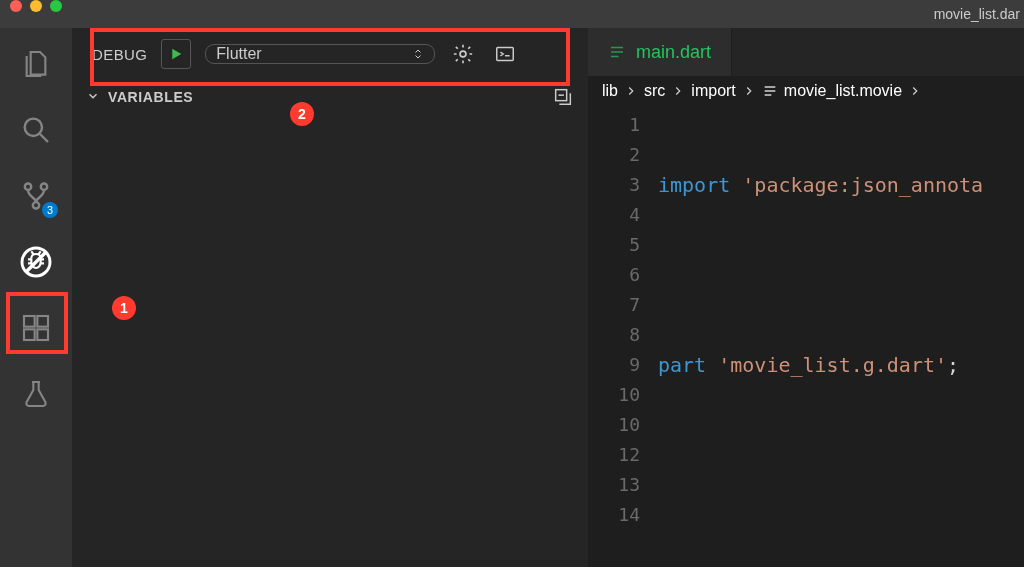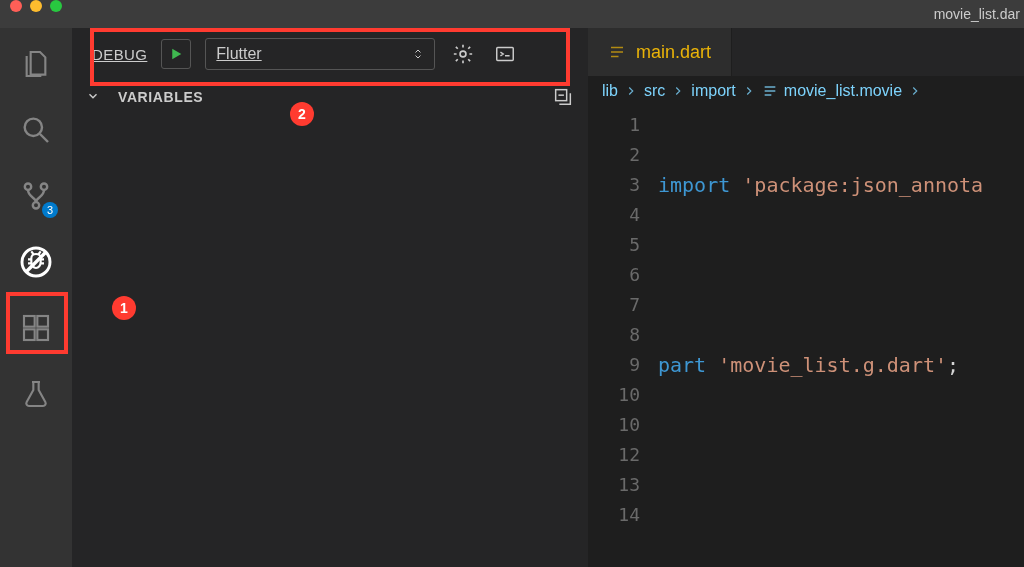--- a/index.html
+++ b/index.html
@@ -20,38 +20,38 @@
   .activitybar .ab-item { width: 40px; height: 40px; display:flex; align-items:center; justify-content:center; color: #858585; position: relative; }
   .activitybar .ab-item.active { color: #ffffff; }
   .activitybar svg { width: 32px; height: 32px; }
   .badge-num { position: absolute; bottom: -2px; right: -2px; background: #007acc; color: #fff; font-size: 11px; border-radius: 10px; min-width: 16px; height:16px; line-height:16px; text-align:center; padding: 0 3px; }
 
   .highlight-box { border: 4px solid #ff3b30; position: absolute; pointer-events: none; }
   .call-badge { width:24px; height:24px; border-radius:50%; background:#ff3b30; color:#fff; font-size:14px; font-weight:600; display:flex; align-items:center; justify-content:center; position:absolute; pointer-events:none;}
 
   
   .sidepanel { width: 516px; background: #252526; position: relative; }
-  .debug-header { height: 52px; display:flex; align-items:center; gap: 14px; padding: 0 20px; color:#ccc;text-decoration:underline;}
+  .debug-header { height: 52px; display:flex; align-items:center; gap: 14px; padding: 0 20px; color:#ccc;}
   .debug-label { font-size: 15px; letter-spacing: 0.4px; color:#ccc; }
   .play-btn { width:30px; height:30px; border:1px solid #555; display:flex; align-items:center; justify-content:center; border-radius:3px; }
   .play-btn svg { width:18px; height:18px; }
-  .config-select { flex:1; height:32px; border:1px solid #555; border-radius:3px; display:flex; align-items:center; justify-content:space-between; padding: 0 10px; color:#ccc; font-size:16px; max-width: 230px;}
+  .config-select { flex:1; height:20px; border:1px solid #555; border-radius:9px; display:flex; align-items:center; justify-content:space-between; padding: 0 10px; color:#ccc; font-size:16px; max-width: 230px;}
   .icon-btn { width:28px; height:28px; display:flex; align-items:center; justify-content:center; color:#ccc; }
   .icon-btn svg { width:22px; height:22px; }
 
   .section-header { height:32px; background:#252526; display:flex; align-items:center; justify-content:space-between; padding: 0 14px; color:#ccc; font-weight:700; font-size:14px; letter-spacing:0.6px; border-top: 1px solid #00000000;}
-  .section-header .left { display:flex; align-items:flex-start; gap:18px;}
+  .section-header .left { display:flex; align-items:flex-start; gap:8px;}
   .section-header svg { width:22px; height:22px; }
 
   
   .editorgroup { flex: 1; background:#1e1e1e; display:flex; flex-direction:column; min-width:0;}
   .tabs { height:48px; background:#252526; display:flex; align-items:stretch; }
-  .tab { display:flex; align-items:center; gap:10px; padding: 0 20px; color:#eab308; font-size:18px; background:#2d2d2d; border-right:1px solid #1e1e1e;}
+  .tab { display:flex; align-items:center; gap:10px; padding: 0 20px; color:#22c55e; font-size:18px; background:#2d2d2d; border-right:1px solid #1e1e1e;}
   .tab svg { width:18px; height:18px; opacity:0.7;}
-  .breadcrumbs { height:30px; display:flex; align-items:center; padding: 0 14px; color:#7dd3fc; font-size:16px; gap:6px; background:#1e1e1e;}
+  .breadcrumbs { height:30px; display:flex; align-items:center; padding: 0 14px; color:#ffffff; font-size:16px; gap:6px; background:#1e1e1e;}
   .breadcrumbs .crumb { display:flex; align-items:center; gap:6px;}
   .breadcrumbs svg { width:14px; height:14px; opacity:0.8;}
 
   .code { flex:1; overflow:hidden; font-family: "SF Mono", Menlo, Consolas, monospace; font-size:20px; line-height:30px; display:flex; }
   .gutter { width:70px; text-align:right; color:#6a6a6a; padding-right:18px; padding-top:4px; font-size:18px; user-select:none;}
   .gutter div { height:30px; line-height:30px;}
   .codelines { padding-top:4px; white-space: pre; color:#d4d4d4; }
   .codelines div { height:30px; line-height:30px;}
   .tok-kw { color:#3e97d3; }
   .tok-str { color:#ce9178; }

